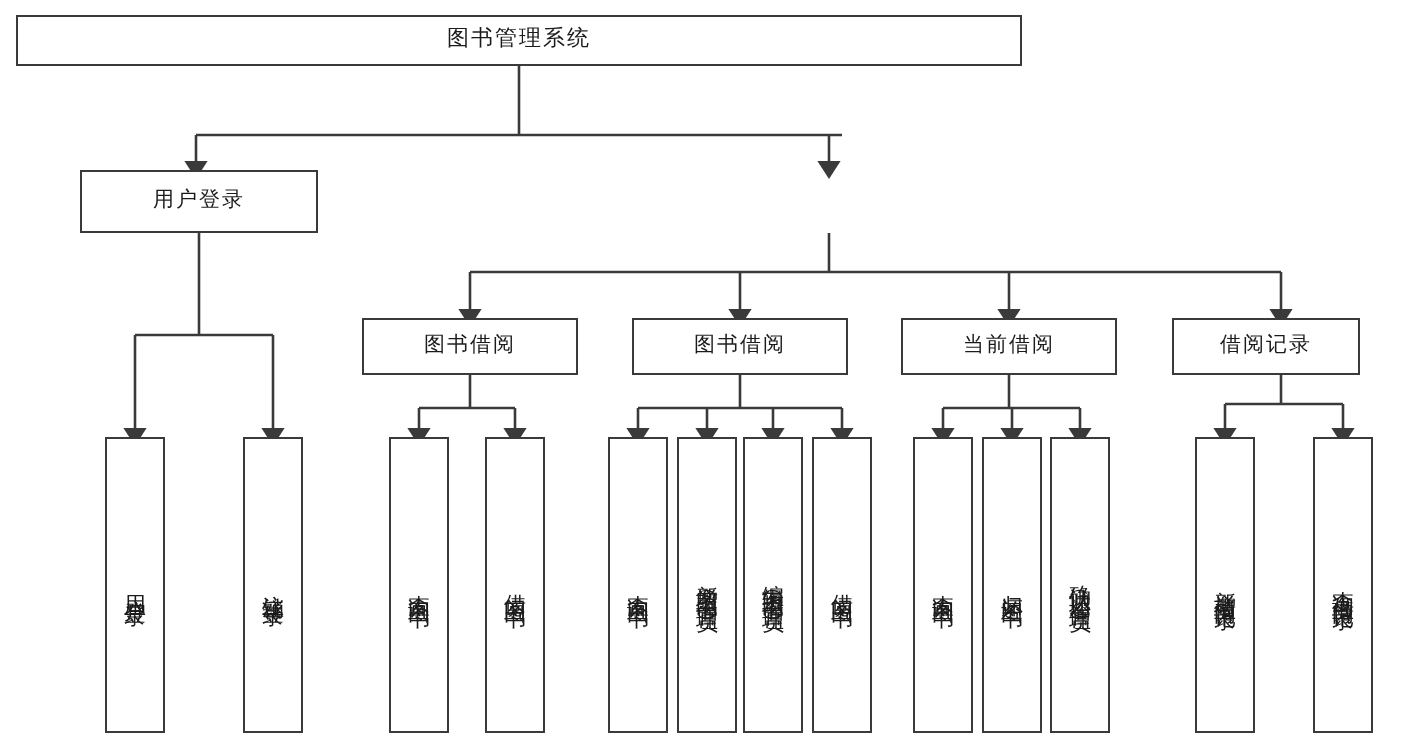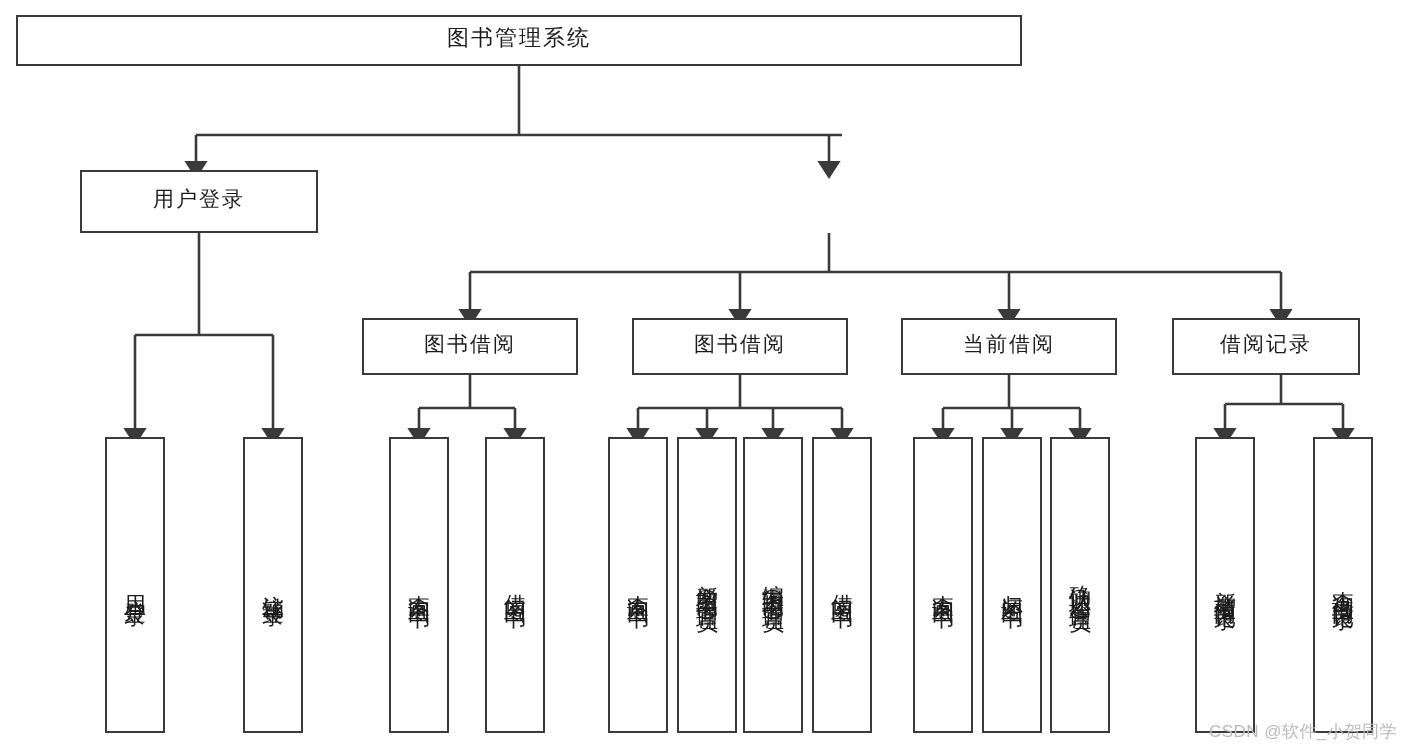--- a/index.html
+++ b/index.html
@@ -187,15 +187,14 @@
     <span class="lbl">确认归还（管理员）</span>
   </div>
 
   <div class="node vert" style="left:1195px; top:437px; width:60px; height:296px;">
     <span class="lbl">新增借阅记录</span>
   </div>
   <div class="node vert" style="left:1313px; top:437px; width:60px; height:296px;">
     <span class="lbl">查询借阅记录</span>
   </div>
 
-  <div class="watermark">CSDN @软件_小贺同学</div>
 
 </div>
 
 </body></html>

